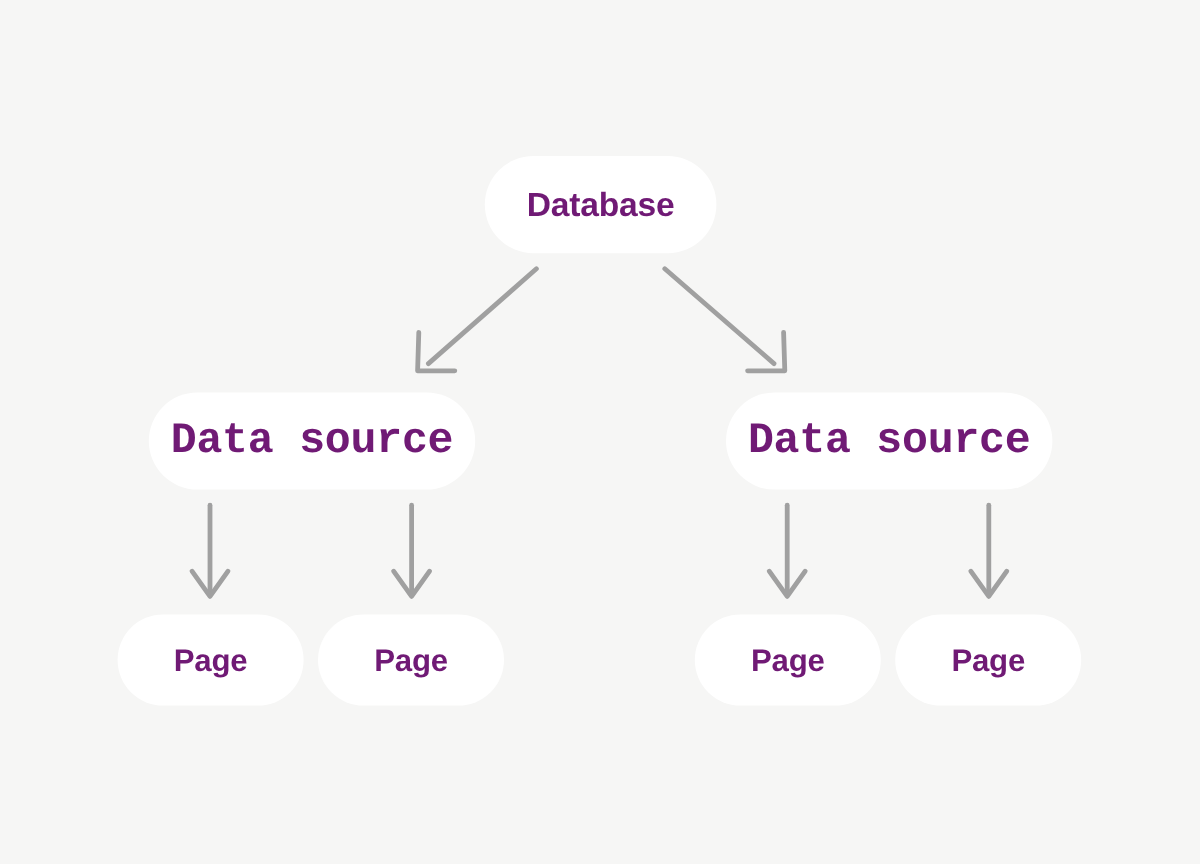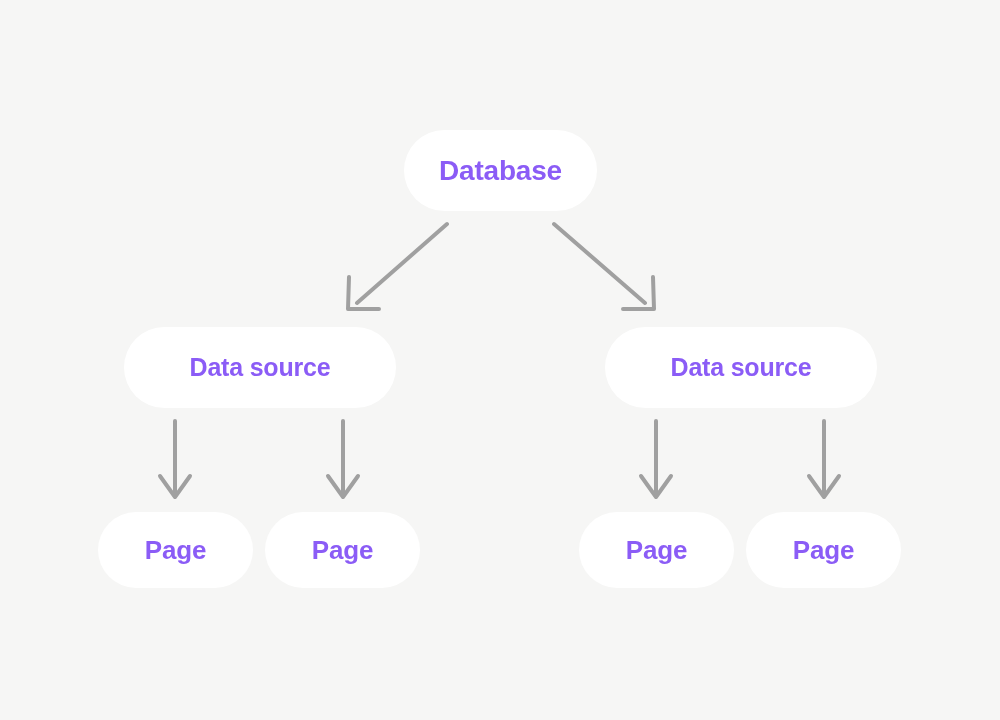--- a/index.html
+++ b/index.html
@@ -26,38 +26,39 @@
     height: 720px;
     pointer-events: none;
   }
   .node {
     position: absolute;
     display: flex;
     align-items: center;
     justify-content: center;
     background: #ffffff;
     border-radius: 999px;
-    color: #8b5cf6;
+    color: #701a75;
     font-weight: bold;
     letter-spacing: -0.2px;
     white-space: nowrap;
     box-sizing: border-box;
   }
   .node-database {
     left: 404px;
     top: 130px;
     width: 193px;
     height: 81px;
     font-size: 28px;
   }
   .node-datasource {
     top: 327px;
     width: 272px;
     height: 81px;
-    font-size: 25px;
+    font-size: 36px;
+    font-family: Liberation Mono, monospace;
   }
   .node-ds-left  { left: 124px; }
   .node-ds-right { left: 605px; }
   .node-page {
     top: 512px;
     width: 155px;
     height: 76px;
     font-size: 26px;
     text-align: right;
   }

